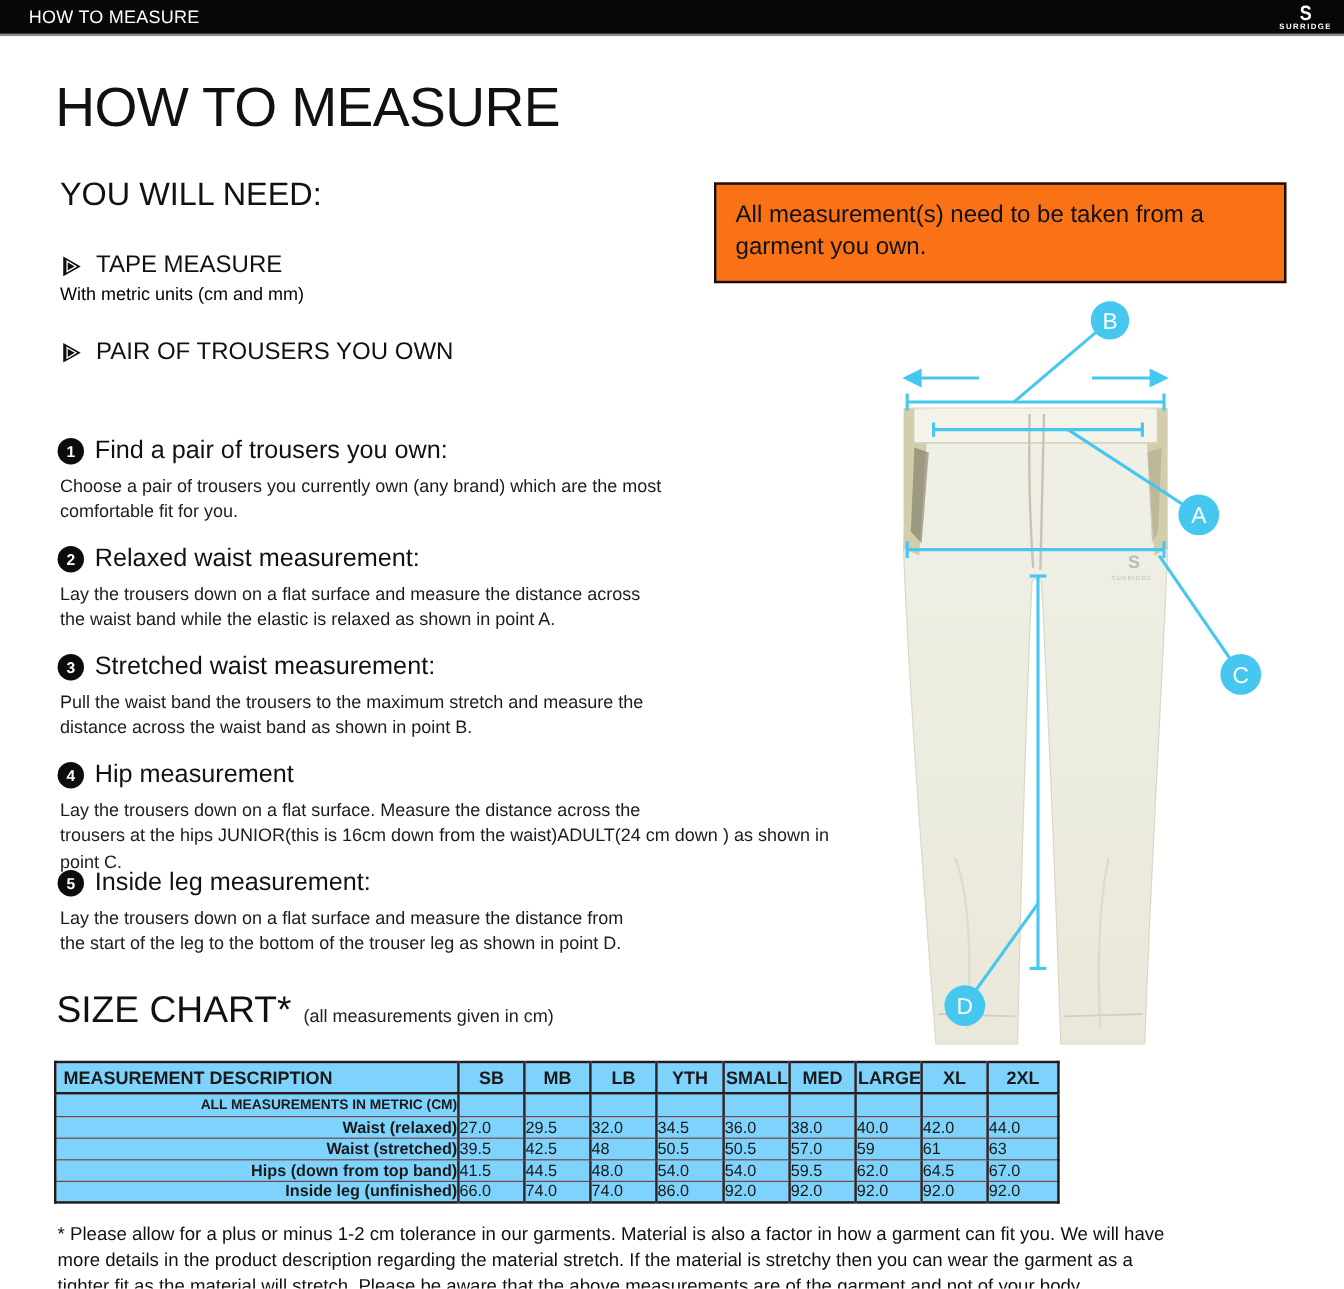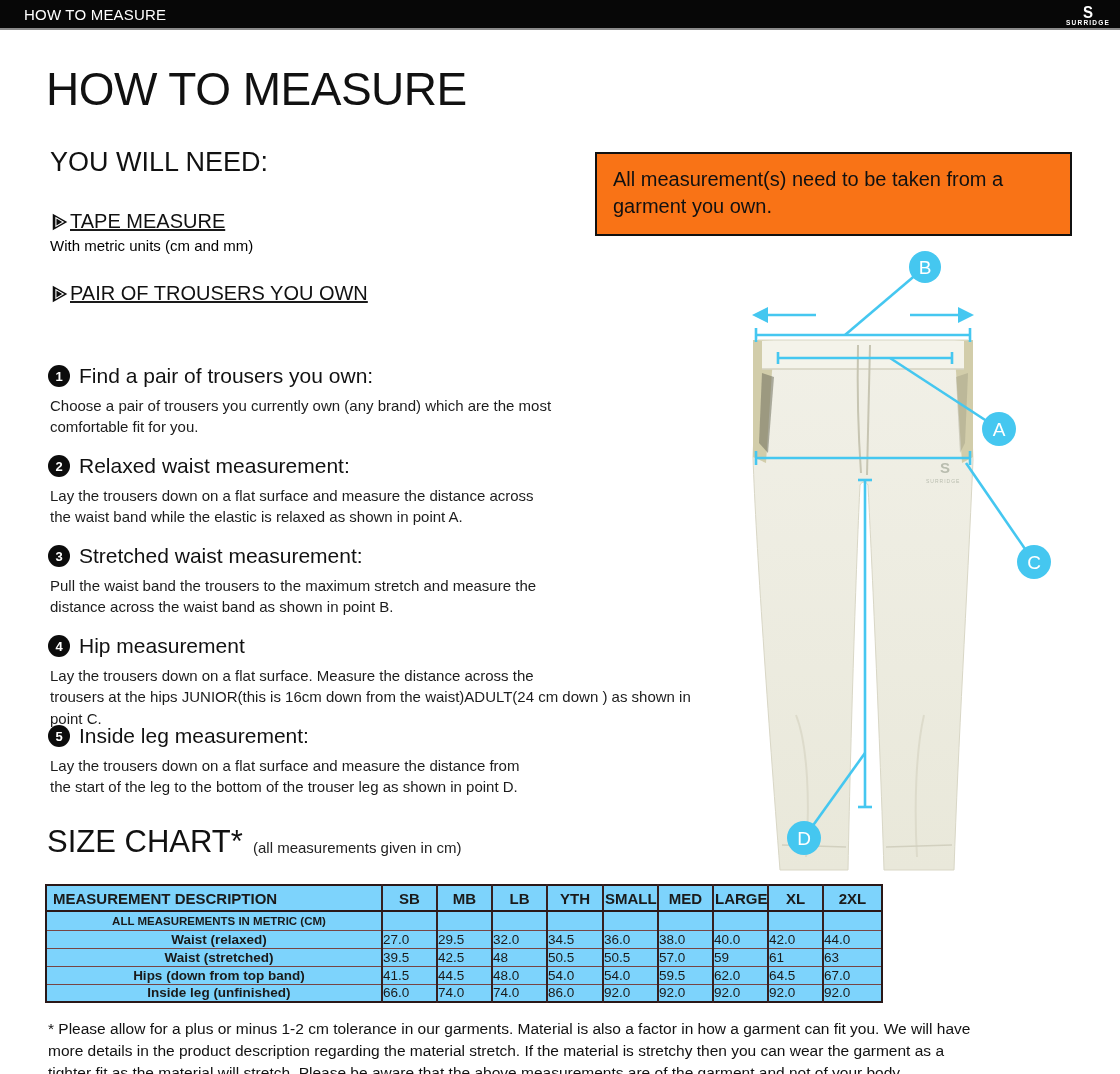--- a/index.html
+++ b/index.html
@@ -11,21 +11,21 @@
   .topbar-title{color:#fff;font-size:15px;letter-spacing:.2px;}
   .brand{display:flex;flex-direction:column;align-items:center;line-height:1;color:#fff;margin-top:2px;}
   .brand .s-glyph{font-weight:800;font-size:15px;transform:scaleY(1.15);letter-spacing:0;}
   .brand .brand-name{font-size:6.5px;font-weight:700;letter-spacing:1.2px;margin-top:1px;}
 
   .page-title{position:absolute;left:46px;top:62px;font-size:46px;letter-spacing:-.5px;color:#111;}
 
   .ywn-heading{position:absolute;left:50px;top:147px;font-size:27px;color:#111;}
 
   .need-item{position:absolute;left:50px;}
-  .need-row{display:flex;align-items:center;text-decoration:underline;}
+  .need-row{display:flex;align-items:center;gap:10px;}
   .play-icon{width:20px;height:20px;flex:0 0 auto;}
   .need-label{font-size:20px;color:#111;}
   .need-desc{font-size:15px;margin-top:4px;color:#000000;}
 
   .step{position:absolute;left:48px;width:660px;}
   .step-head{display:flex;align-items:center;gap:9px;}
   .step-num{width:22px;height:22px;border-radius:50%;background:#0c0c0c;color:#fff;font-size:13px;font-weight:700;display:inline-flex;align-items:center;justify-content:center;flex:0 0 auto;}
   .step-title{font-size:21px;color:#111;}
   .step-body{margin:7px 0 0 2px;font-size:15px;line-height:1.42;white-space:pre-line;color:#1c1c1c;}
 
@@ -34,21 +34,21 @@
   .figure-wrap{position:absolute;left:718px;top:245px;width:352px;height:640px;}
 
   .size-heading{position:absolute;left:47px;top:824px;font-size:31px;color:#111;}
   .size-subheading{position:absolute;left:253px;top:839px;font-size:15px;color:#222;}
 
   .size-table{position:absolute;left:45px;top:884px;width:836px;border-collapse:collapse;table-layout:fixed;background:#7dd3fc;border:2px solid #2a1818;}
   .size-table th,.size-table td{border-right:2px solid #362020;border-bottom:1px solid #774444;box-sizing:border-box;overflow:hidden;white-space:nowrap;}
   .size-table th{font-size:15px;font-weight:700;text-align:center;height:26px;border-bottom:2px solid #2a1818;}
   .size-table th:first-child{text-align:left;padding-left:6px;}
   .size-table td{font-size:13.5px;text-align:left;height:18px;padding:0;}
-  .size-table td.rowlabel{text-align:center;padding-left:10px;font-weight:700;}
+  .size-table td.rowlabel{text-align:right;padding-left:10px;font-weight:700;}
   .size-table tr.metric-row td{height:19px;font-size:11.5px;font-weight:700;}
   .size-table tr:last-child td{border-bottom:none;}
   .size-table th:last-child,.size-table td:last-child{border-right:none;}
 
   .footnote{position:absolute;left:48px;top:1018px;width:1050px;font-size:15.5px;line-height:1.42;white-space:pre-line;color:#111;}
 </style>
 </head>
 <body>
 
 <div class="page">

